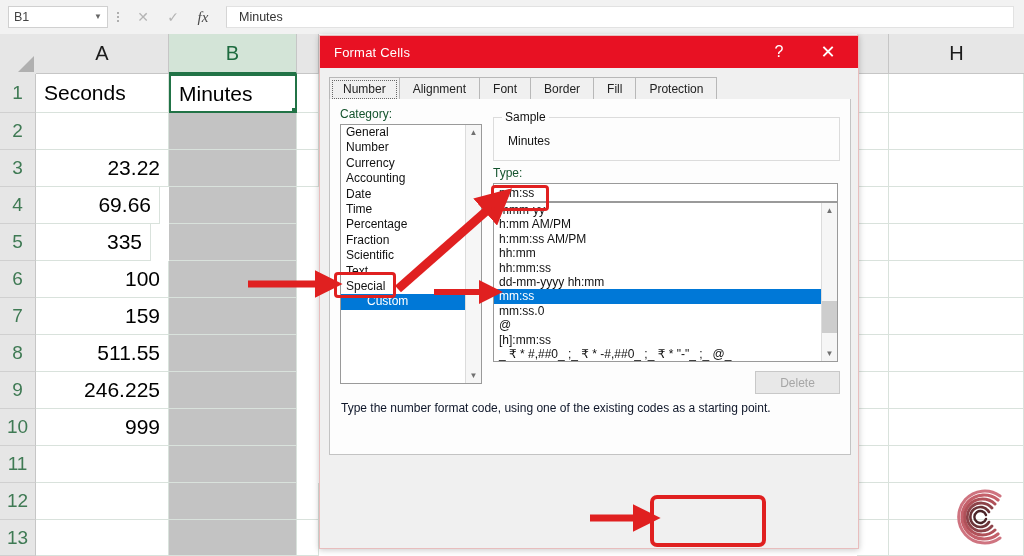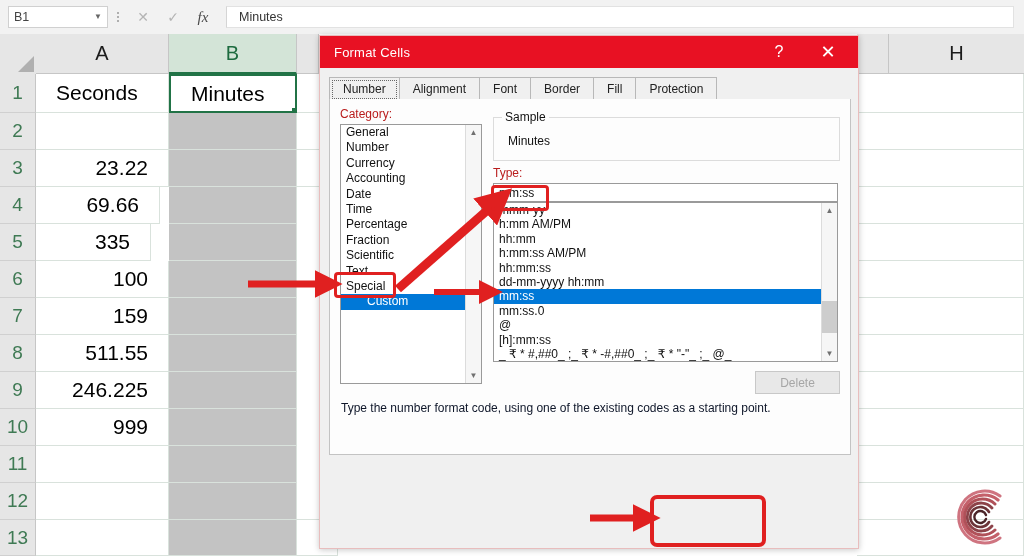--- a/index.html
+++ b/index.html
@@ -66,21 +66,21 @@
     position:absolute;left:0;width:36px;background:#e6e6e6;
     border-right:1px solid #c6c6c6;border-bottom:1px solid #d0d0d0;
     display:flex;align-items:center;justify-content:center;
     font-size:19px;color:#3f7a54;box-sizing:border-box;
   }
 
   .cell{
     position:absolute;box-sizing:border-box;
     border-right:1px solid #d9e2dc;border-bottom:1px solid #d9e2dc;
     display:flex;align-items:center;font-size:21px;color:#000;
-    padding:0 20px;background:#fff;overflow:hidden;white-space:nowrap;
+    padding:0 8px;background:#fff;overflow:hidden;white-space:nowrap;
   }
   .cell.num{justify-content:flex-end;}
   .cell.selcol{background:#c3c3c3;}
   .cell.active{
     background:#fff;border:2px solid #217346;
   }
   .cell.active .fillhandle{
     position:absolute;right:-3px;bottom:-3px;width:5px;height:5px;
     background:#217346;border:1px solid #fff;
   }
@@ -122,21 +122,21 @@
   .tab.active .focusring{
     position:absolute;left:2px;top:2px;right:2px;bottom:0px;
     border:1px dotted #666;
   }
 
   #dlg-panel{
     position:absolute;left:9px;top:31px;width:520px;height:355px;
     background:#fdfdfd;border:1px solid #c3c3c3;border-top:none;
   }
 
-  .fieldlabel{position:absolute;font-size:12px;color:#b91c1c;}
+  .fieldlabel{position:absolute;font-size:12px;color:#14532d;}
 
   
   #category-list{
     position:absolute;left:10px;top:25px;width:140px;height:258px;
     background:#fff;border:1px solid #9a9a9a;overflow:hidden;
   }
   .catitem{
     height:15.4px;line-height:15.4px;padding-left:5px;font-size:12px;color:#111;
     white-space:nowrap;
   }
@@ -399,22 +399,22 @@
       <div id="sample-legend">Sample</div>
 
       <div class="fieldlabel" style="left:163px;top:67px;">
         <span>Type:</span>
       </div>
       <div id="type-input">mm:ss</div>
 
       <div id="type-list">
         <div class="typeitem">mmm-yy</div>
         <div class="typeitem">h:mm AM/PM</div>
+        <div class="typeitem">h:mm:ss AM/PM</div>
         <div class="typeitem">hh:mm</div>
-        <div class="typeitem">h:mm:ss AM/PM</div>
         <div class="typeitem">hh:mm:ss</div>
         <div class="typeitem">dd-mm-yyyy hh:mm</div>
         <div class="typeitem sel">mm:ss</div>
         <div class="typeitem">mm:ss.0</div>
         <div class="typeitem">@</div>
         <div class="typeitem">[h]:mm:ss</div>
         <div class="typeitem">_ ₹ * #,##0_ ;_ ₹ * -#,##0_ ;_ ₹ * "-"_ ;_ @_ </div>
         <div class="typeitem">_ * #,##0_ ;_ * -#,##0_ ;_ * "-"_ ;_ @_ </div>
         <div id="type-scrollbar">
           <div class="sb-arrow up">▲</div>

